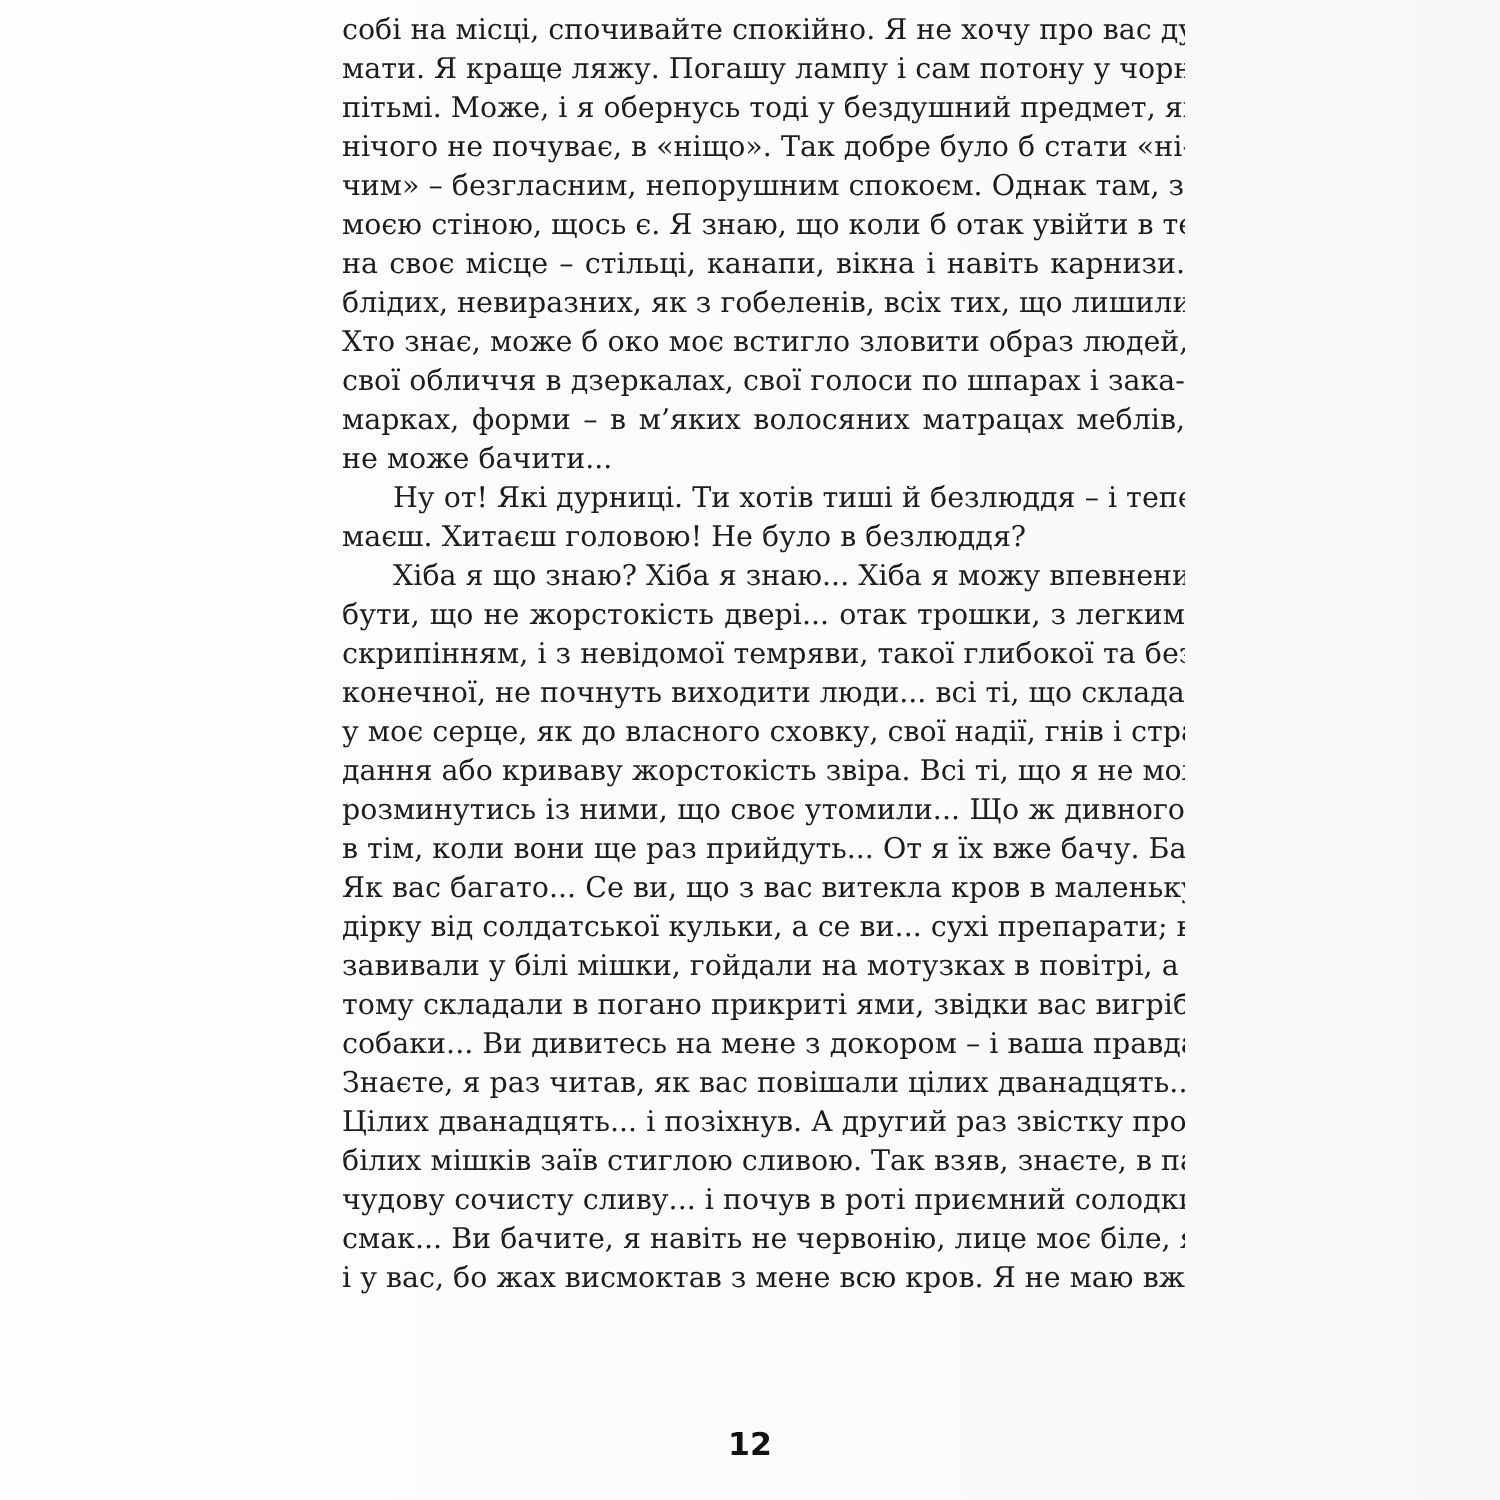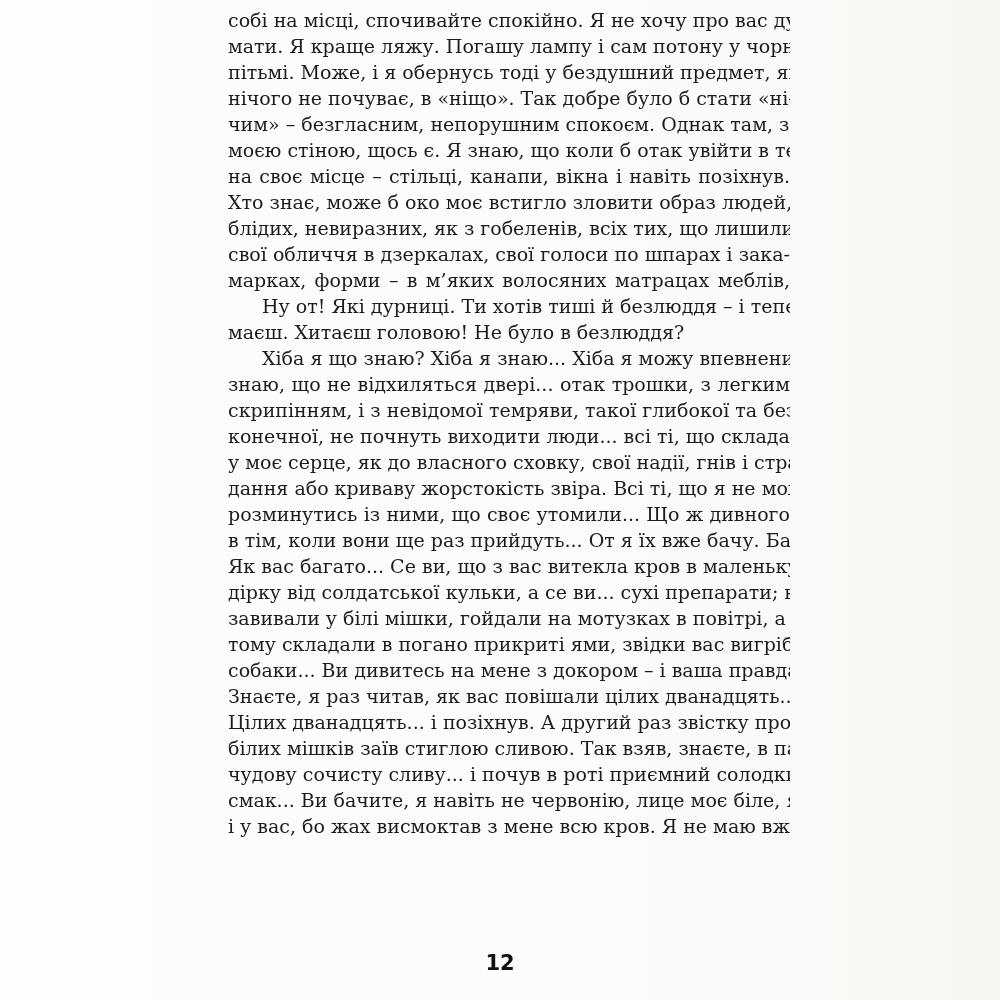--- a/index.html
+++ b/index.html
@@ -56,29 +56,30 @@
 <body>
 
 <div class="page">
   <div class="text-block">
       <div class="line">собі на місці, спочивайте спокійно. Я не хочу про вас ду-</div>
       <div class="line">мати. Я краще ляжу. Погашу лампу і сам потону у чорній</div>
       <div class="line">пітьмі. Може, і я обернусь тоді у бездушний предмет, який</div>
       <div class="line">нічого не почуває, в «ніщо». Так добре було б стати «ні-</div>
       <div class="line">чим» – безгласним, непорушним спокоєм. Однак там, за</div>
       <div class="line">моєю стіною, щось є. Я знаю, що коли б отак увійти в темні</div>
-      <div class="line">на своє місце – стільці, канапи, вікна і навіть позіхнув.</div>
+      <div class="line">на своє місце – стільці, канапи, вікна і навіть карнизи.</div>
+      <div class="line">блідих, невиразних, як з гобеленів, всіх тих, що лишили</div>
       <div class="line">Хто знає, може б око моє встигло зловити образ людей,</div>
-      <div class="line">блідих, невиразних, як з гобеленів, всіх тих, що лишили</div>
       <div class="line">свої обличчя в дзеркалах, свої голоси по шпарах і зака-</div>
       <div class="line">марках, форми – в м’яких волосяних матрацах меблів,</div>
+      <div class="line end">не може бачити...</div>
       <div class="line indent">Ну от! Які дурниці. Ти хотів тиші й безлюддя – і тепер</div>
       <div class="line end">маєш. Хитаєш головою! Не було в безлюддя?</div>
       <div class="line indent">Хіба я що знаю? Хіба я знаю... Хіба я можу впевненим</div>
-      <div class="line">знаю, що не відхиляться двері... отак трошки, з легким</div>
+      <div class="line">бути, що не жорстокість двері... отак трошки, з легким</div>
       <div class="line">скрипінням, і з невідомої темряви, такої глибокої та без-</div>
       <div class="line">конечної, не почнуть виходити люди... всі ті, що складали</div>
       <div class="line">у моє серце, як до власного сховку, свої надії, гнів і страж-</div>
       <div class="line">дання або криваву жорстокість звіра. Всі ті, що я не можу</div>
       <div class="line">розминутись із ними, що своє утомили... Що ж дивного</div>
       <div class="line">в тім, коли вони ще раз прийдуть... От я їх вже бачу. Ба, ба!</div>
       <div class="line">Як вас багато... Се ви, що з вас витекла кров в маленьку</div>
       <div class="line">дірку від солдатської кульки, а се ви... сухі препарати; вас</div>
       <div class="line">завивали у білі мішки, гойдали на мотузках в повітрі, а по-</div>
       <div class="line">тому складали в погано прикриті ями, звідки вас вигрібали</div>

